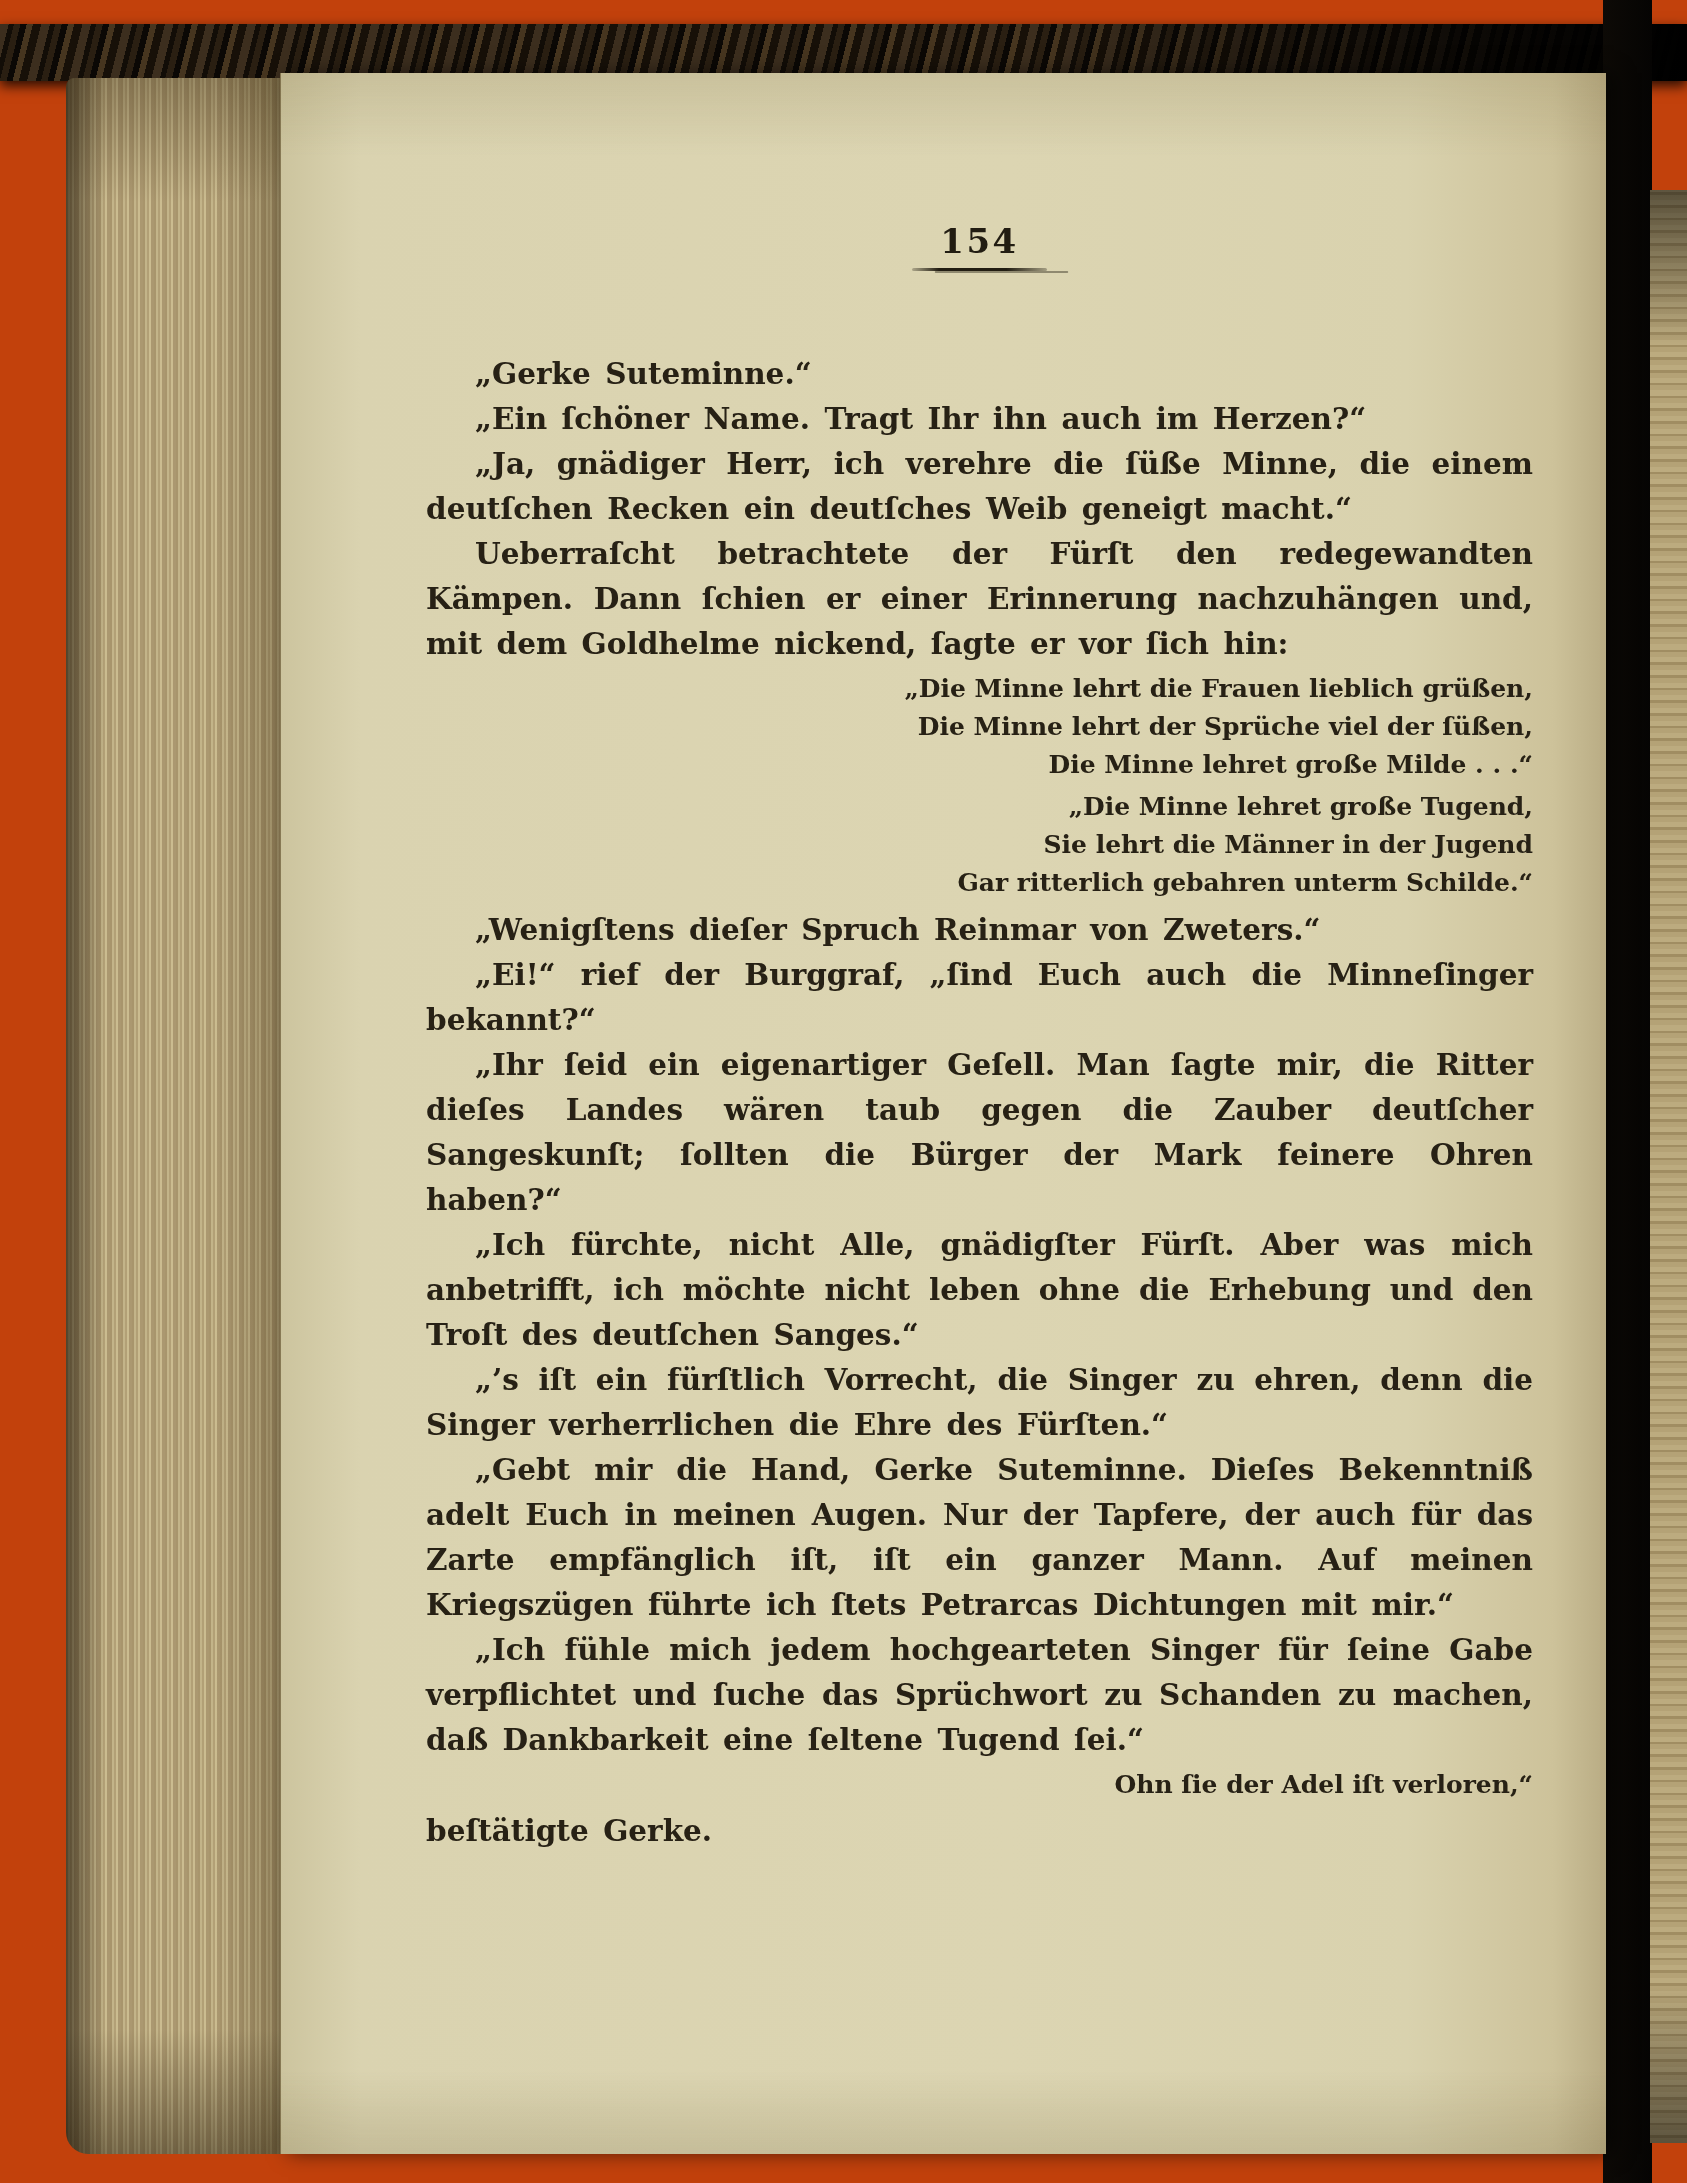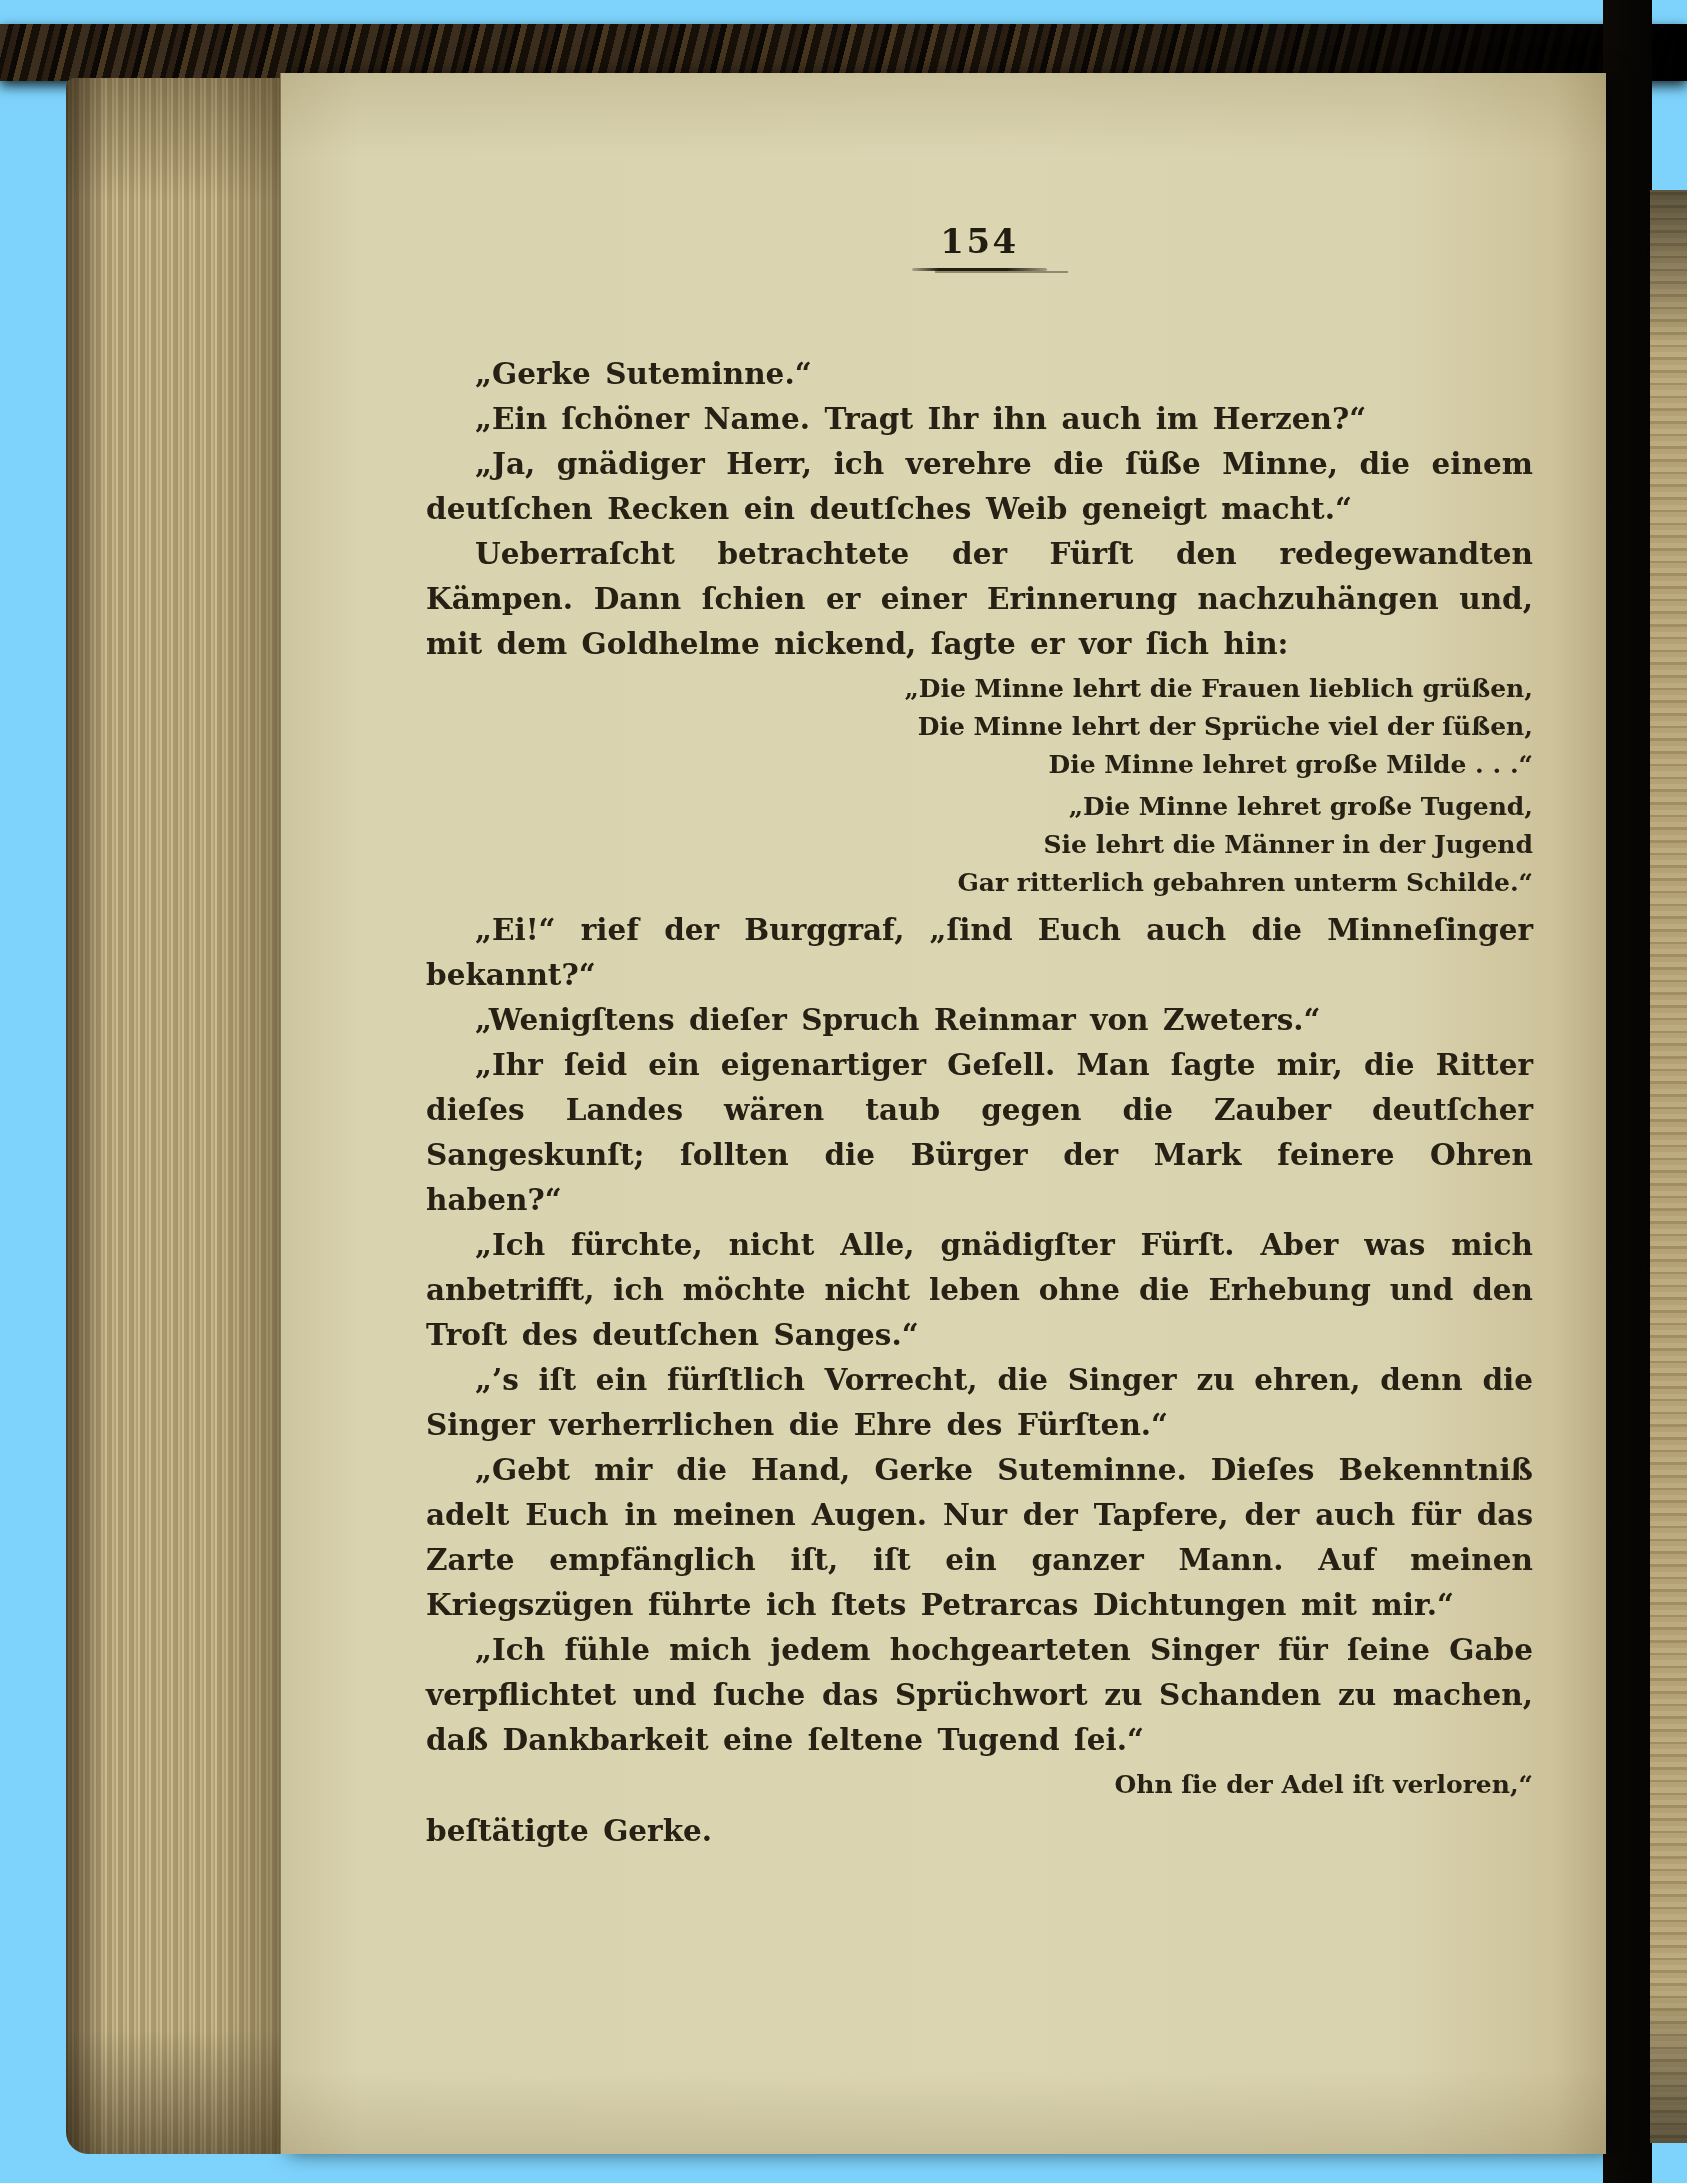--- a/index.html
+++ b/index.html
@@ -5,21 +5,21 @@
 <style>
   html, body {
     margin: 0;
     padding: 0;
     background: #000;
   }
   .scan {
     position: relative;
     width: 1687px;
     height: 2183px;
-    background: #7dd3fc;
+    background: #c2410c;
     overflow: hidden;
     font-family: "DejaVu Serif", serif;
   }
   
   .binding-band {
     position: absolute;
     left: 0; right: 0;
     top: 23.6px;
     height: 57px;
     background:
@@ -151,22 +151,22 @@
       <div class="verse">
         <div class="verse-line">„Die Minne lehrt die Frauen lieblich grüßen,</div>
         <div class="verse-line">Die Minne lehrt der Sprüche viel der ſüßen,</div>
         <div class="verse-line">Die Minne lehret große Milde . . .“</div>
       </div>
       <div class="verse">
         <div class="verse-line">„Die Minne lehret große Tugend,</div>
         <div class="verse-line">Sie lehrt die Männer in der Jugend</div>
         <div class="verse-line">Gar ritterlich gebahren unterm Schilde.“</div>
       </div>
+      <p class="para indent">„Wenigſtens dieſer Spruch Reinmar von Zweters.“</p>
       <p class="para indent">„Ei!“ rief der Burggraf, „ſind Euch auch die Minneſinger bekannt?“</p>
-      <p class="para indent">„Wenigſtens dieſer Spruch Reinmar von Zweters.“</p>
       <p class="para indent">„Ihr ſeid ein eigenartiger Geſell. Man ſagte mir, die Ritter dieſes Landes wären taub gegen die Zauber deutſcher Sangeskunſt; ſollten die Bürger der Mark feinere Ohren haben?“</p>
       <p class="para indent">„Ich fürchte, nicht Alle, gnädigſter Fürſt. Aber was mich anbetrifft, ich möchte nicht leben ohne die Erhebung und den Troſt des deutſchen Sanges.“</p>
       <p class="para indent">„’s iſt ein fürſtlich Vorrecht, die Singer zu ehren, denn die Singer verherrlichen die Ehre des Fürſten.“</p>
       <p class="para indent">„Gebt mir die Hand, Gerke Suteminne. Dieſes Bekenntniß adelt Euch in meinen Augen. Nur der Tapfere, der auch für das Zarte empfänglich iſt, iſt ein ganzer Mann. Auf meinen Kriegszügen führte ich ſtets Petrarcas Dichtungen mit mir.“</p>
       <p class="para indent">„Ich fühle mich jedem hochgearteten Singer für ſeine Gabe verpflichtet und ſuche das Sprüchwort zu Schanden zu machen, daß Dankbarkeit eine ſeltene Tugend ſei.“</p>
       <div class="verse">
         <div class="verse-line">Ohn ſie der Adel iſt verloren,“</div>
       </div>
       <p class="para">beſtätigte Gerke.</p>
     </div>

